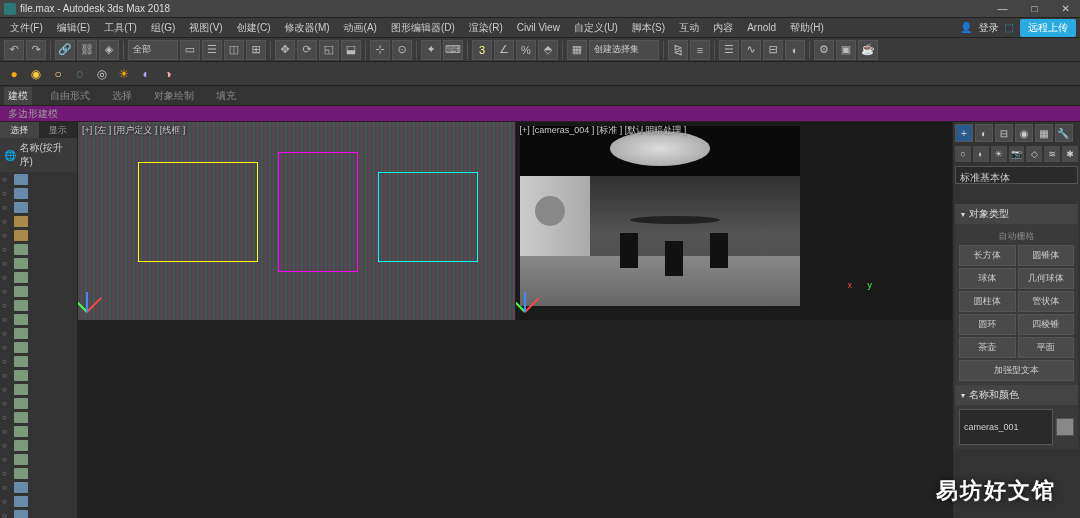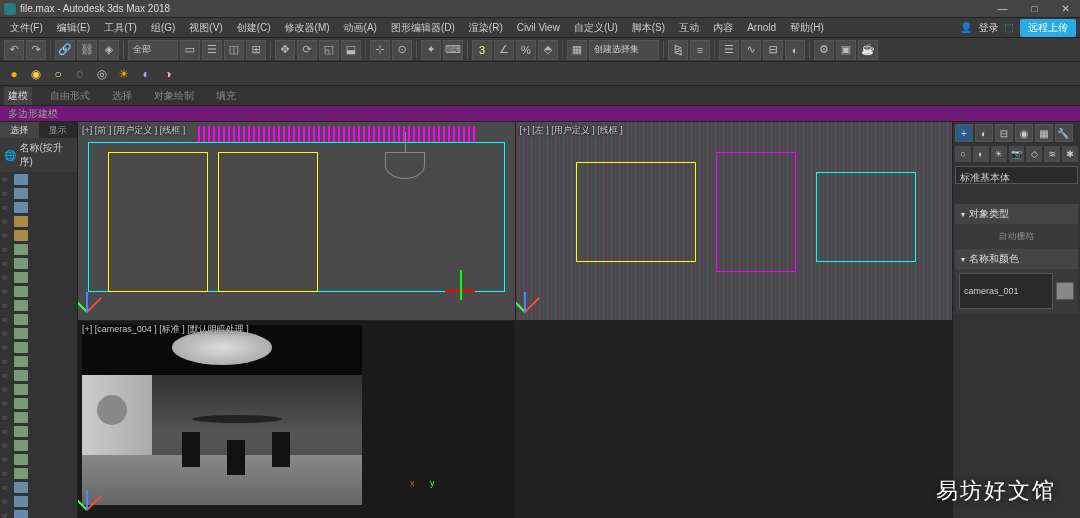--- a/index.html
+++ b/index.html
@@ -88,21 +88,21 @@
 .rightpanel .subtab{width:16px;height:16px;background:#4a4a4a;display:flex;align-items:center;justify-content:center;cursor:pointer;font-size:9px}
 .rightpanel .drop{height:18px;background:#2a2a2a;border:1px solid #555;padding:4px 4px;font-size:10px;color:#ccc;margin-bottom:20px}
 .rightpanel .rollhead{background:#444;padding:3px 6px;font-size:10px;color:#ddd;display:flex;align-items:center;cursor:pointer}
 .rightpanel .rollhead::before{content:"▾";margin-right:4px;font-size:8px}
 .rightpanel .rollbody{padding:4px;background:#3a3a3a}
 .rightpanel .btngrid{display:grid;grid-template-columns:1fr 1fr;gap:2px}
 .rightpanel .pbtn{background:#4a4a4a;border:1px solid #555;padding:3px 2px;font-size:9px;text-align:center;color:#ccc;cursor:pointer}
 .rightpanel .pbtn.wide{grid-column:1/3}
 .rightpanel .nameinput{width:100%;height:18px;background:#2a2a2a;border:1px solid #555;color:#ccc;padding:17px 4px;font-size:9px}
 .rightpanel .colorswatch{width:18px;height:18px;background:#888;border:1px solid #555;display:inline-block;vertical-align:middle}
-.watermark{position:absolute;bottom:12px;right:24px;color:#fff;font-size:22px;font-weight:400;text-shadow:0 0 6px rgba(0,0,0,0.8);letter-spacing:2px}
+.watermark{position:absolute;bottom:12px;right:24px;color:#fff;font-size:22px;font-weight:700;text-shadow:0 0 6px rgba(0,0,0,0.8);letter-spacing:2px}
 </style>
 </head>
 <body>
 
 <div class="titlebar">
   <div class="icon"></div>
   <div class="title">file.max - Autodesk 3ds Max 2018</div>
   <div class="winbtns">
     <span>—</span>
     <span>□</span>
@@ -310,36 +310,20 @@
           <span class="obj cam"></span>
         </div>
       <div class="row">
           <span class="eye">○</span>
           <span class="obj cam"></span>
         </div>
     </div>
   </div>
 
   <div class="viewports">
-    <div class="vp vp2">
-      <div class="vplabel">[+] [前 ] [用户定义 ] [线框 ]</div>
-      <div class="scene">
-        <div class="stripe"></div>
-        <div class="wall"></div>
-          <div class="door1"></div>
-          <div class="door2"></div>
-        <div class="chandelier"></div>
-        <div class="redgizmo"></div>
-      </div>
-      <div class="axiswidget">
-          <div class="ax x"></div>
-          <div class="ax y"></div>
-          <div class="ax z"></div>
-        </div>
-    </div>
     <div class="vp vp3">
       <div class="vplabel">[+] [左 ] [用户定义 ] [线框 ]</div>
       <div class="scene">
         <div class="box b1"></div>
           <div class="box b2"></div>
           <div class="box b3"></div>
       </div>
       <div class="axiswidget">
           <div class="ax x"></div>
           <div class="ax y"></div>
@@ -383,20 +367,33 @@
       <div class="subtab">☀</div>
       <div class="subtab">📷</div>
       <div class="subtab">◇</div>
       <div class="subtab">≋</div>
       <div class="subtab">✱</div>
     </div>
     <div class="drop">标准基本体</div>
     <div class="rollhead">对象类型</div>
     <div class="rollbody">
       <div style="text-align:center;color:#888;font-size:9px;padding:2px">自动栅格</div>
+      <div class="btngrid">
+        <div class="pbtn">长方体</div>
+        <div class="pbtn">圆锥体</div>
+        <div class="pbtn">球体</div>
+        <div class="pbtn">几何球体</div>
+        <div class="pbtn">圆柱体</div>
+        <div class="pbtn">管状体</div>
+        <div class="pbtn">圆环</div>
+        <div class="pbtn">四棱锥</div>
+        <div class="pbtn">茶壶</div>
+        <div class="pbtn">平面</div>
+        <div class="pbtn wide">加强型文本</div>
+      </div>
     </div>
     <div class="rollhead">名称和颜色</div>
     <div class="rollbody" style="display:flex;gap:3px;align-items:center">
       <input class="nameinput" style="flex: 1 1 0%;" value="cameras_001">
       <div class="colorswatch"></div>
     </div>
   </div>
 </div>
 
 <div class="watermark">易坊好文馆</div>

